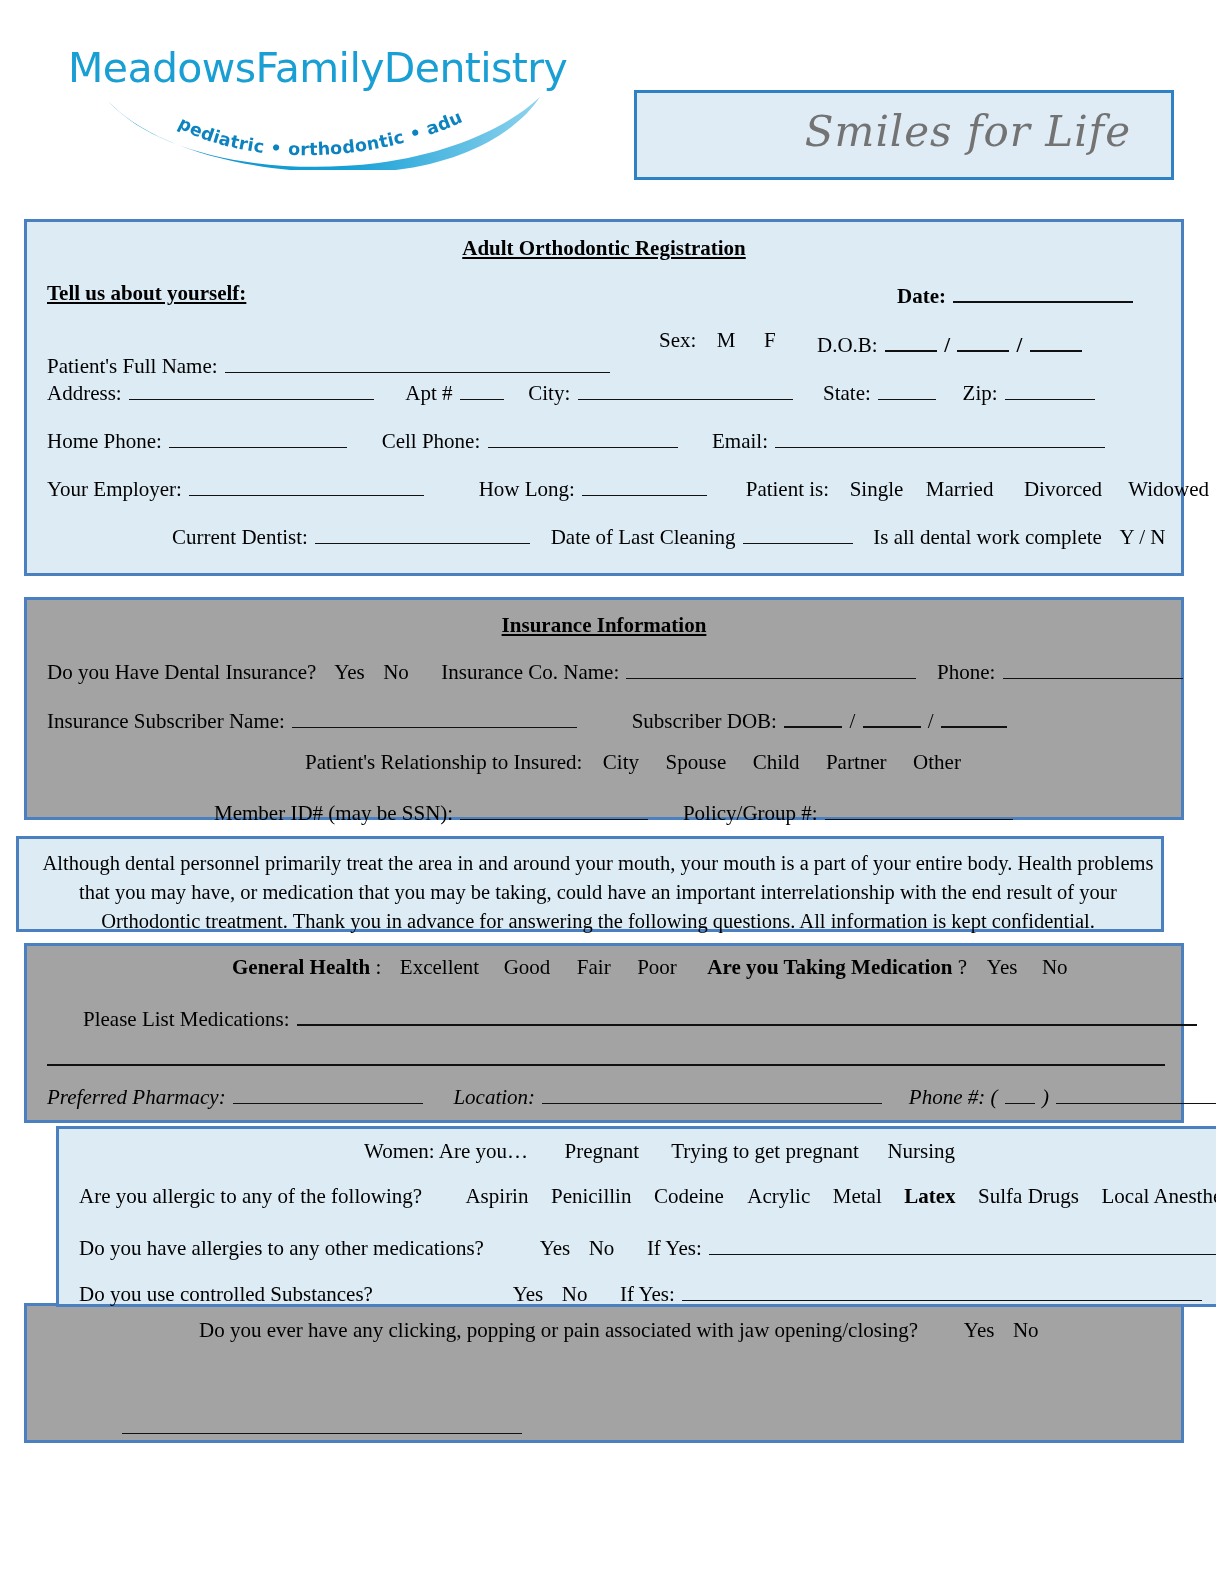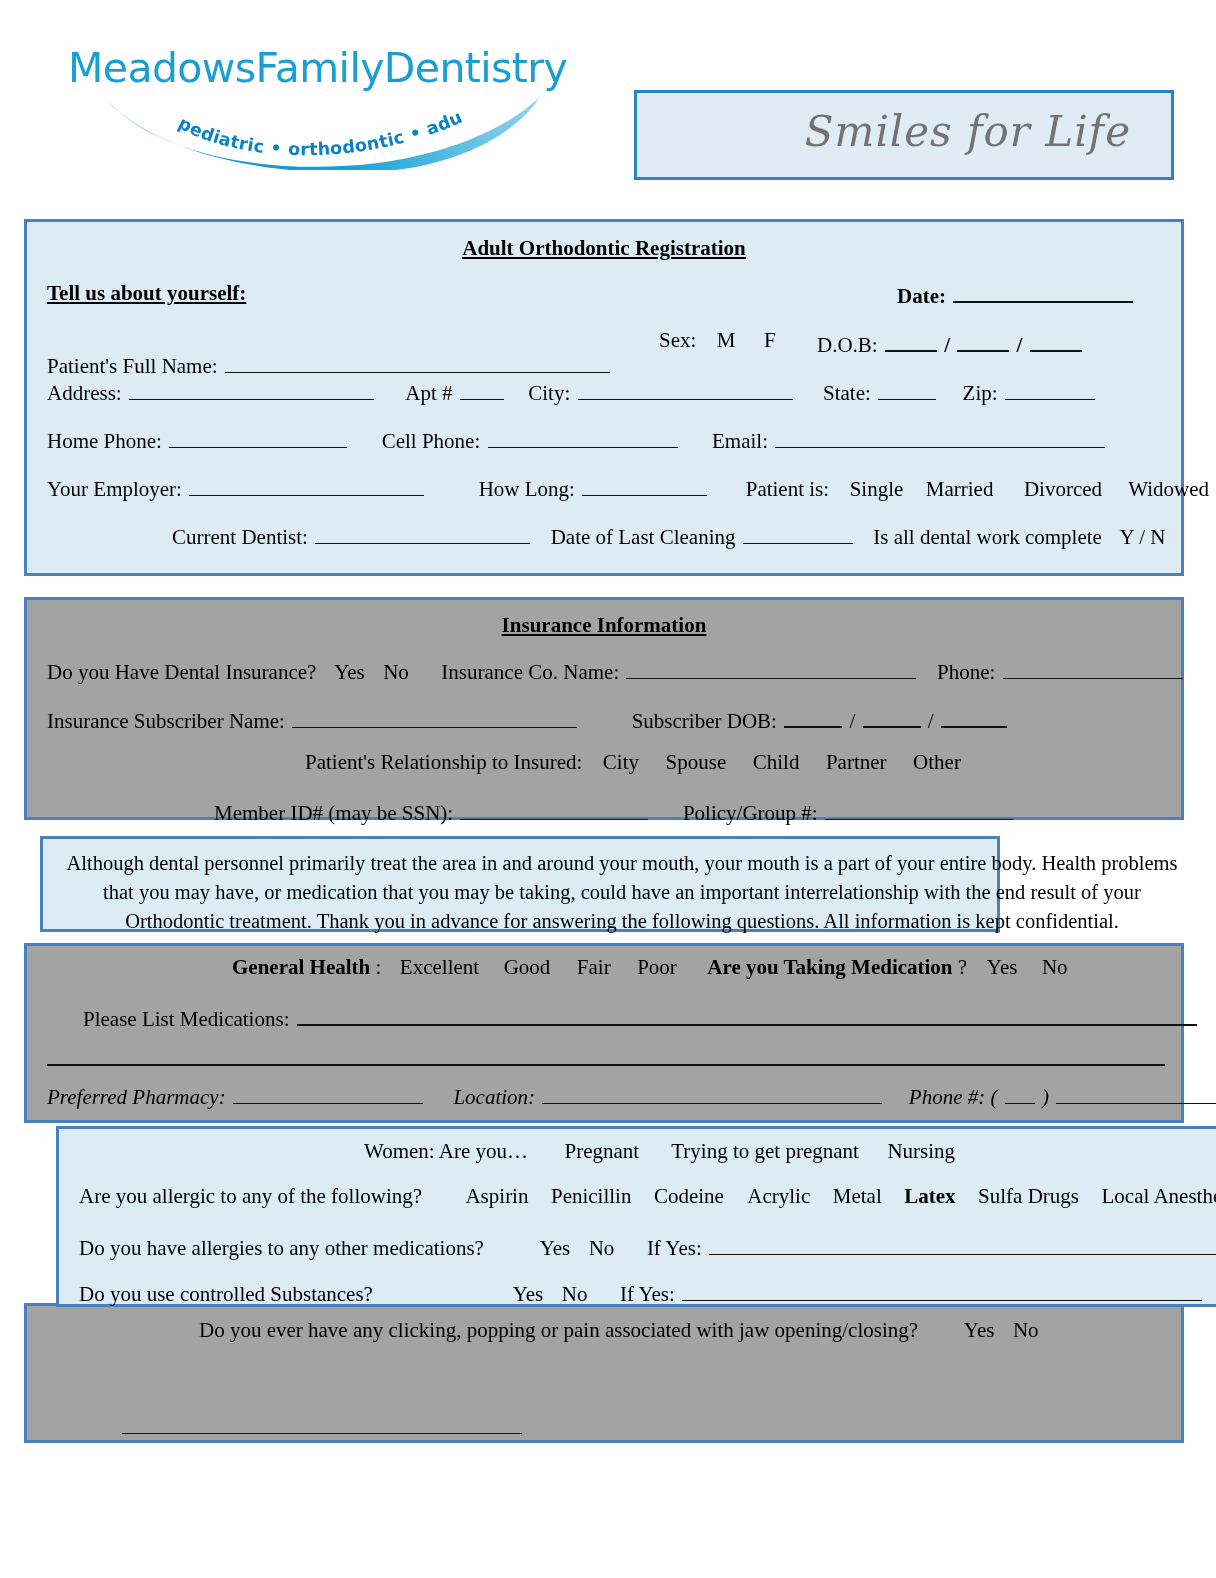--- a/index.html
+++ b/index.html
@@ -41,21 +41,21 @@
     white-space:nowrap; letter-spacing:1px;
   }
 
   
   .sect { position:absolute; border:3px solid #4a80c0; }
   .sect.blue { background:#dcebf4; }
   .sect.white { background:#a3a3a3; }
 
   #sec-registration { left:24px;  top:219px;  width:1160px; height:357px; }
   #sec-insurance    { left:24px;  top:597px;  width:1160px; height:223px; }
-  #sec-notice       { left:40px;  top:836px;  width:960px; height:96px;  }
+  #sec-notice       { left:16px;  top:836px;  width:1148px; height:96px;  }
   #sec-health       { left:24px;  top:943px;  width:1160px; height:180px; }
   #sec-women        { left:22px;  top:1126px; width:1166px; height:181px; }
   #sec-jaw          { left:24px;  top:1303px; width:1160px; height:140px; }
 
   .sect.blue.z { z-index:3;margin-left:34px; }
 
   
   .row { position:absolute; white-space:nowrap; font-size:21px; line-height:1;text-align:center; }
   .ctr { position:absolute; width:100%; text-align:center; white-space:nowrap; font-size:21px; }
   .b { font-weight:bold; }

